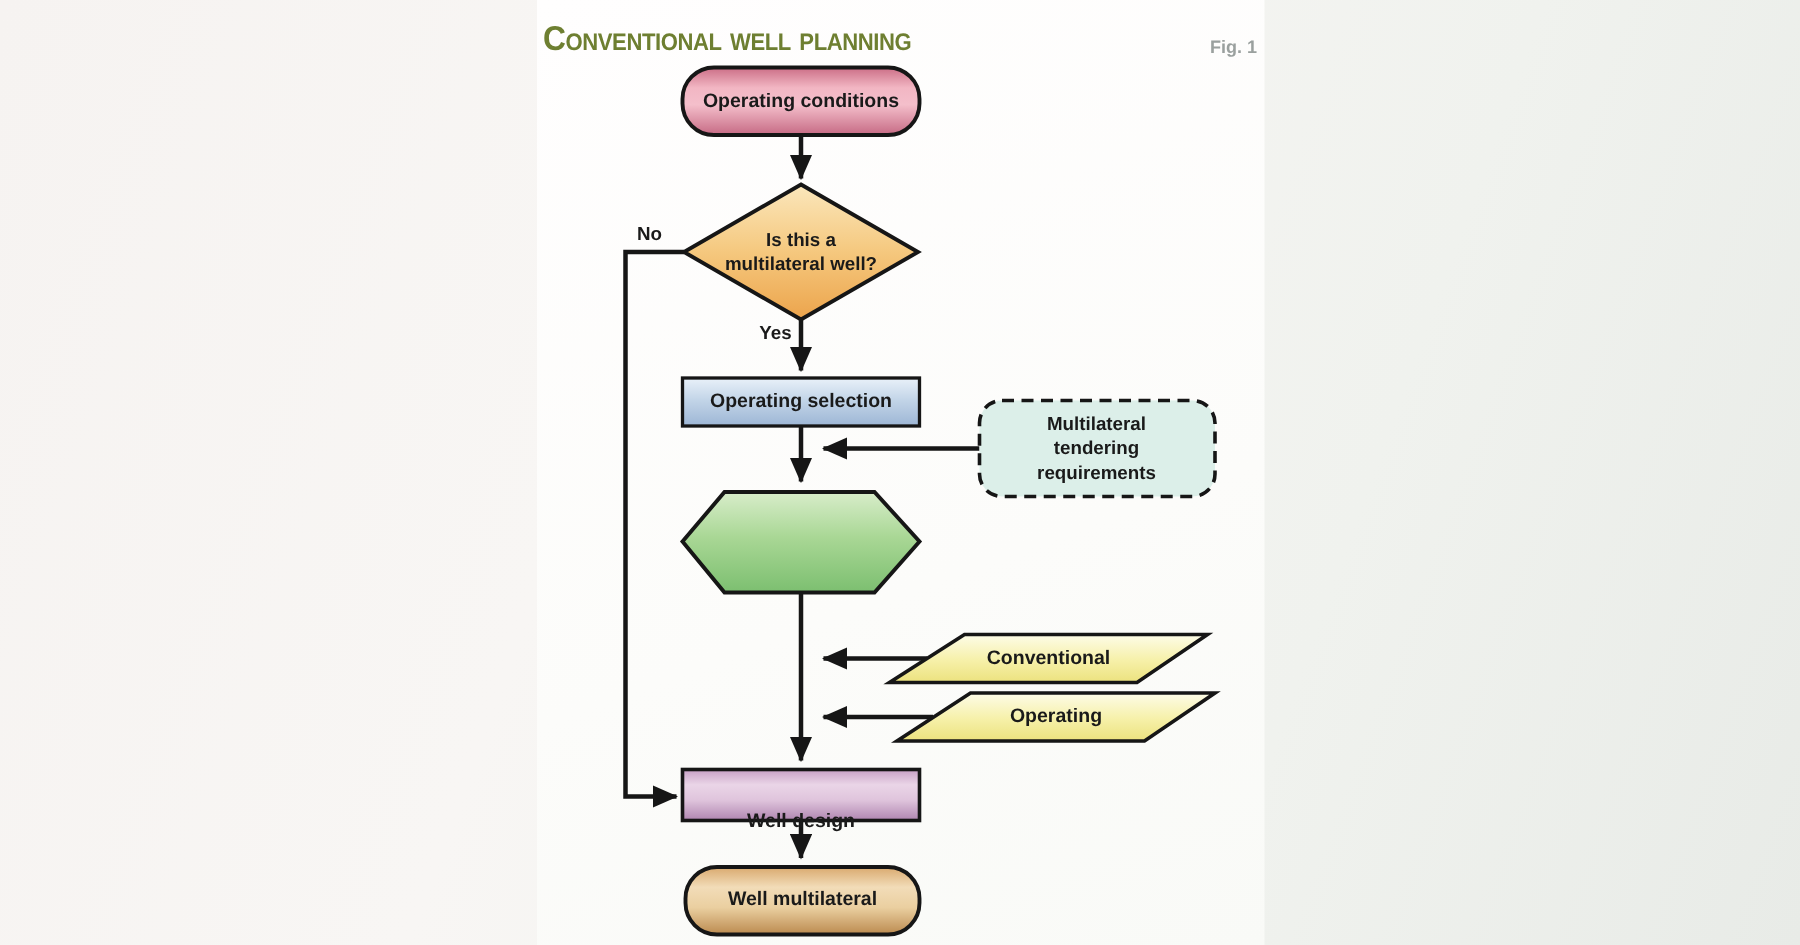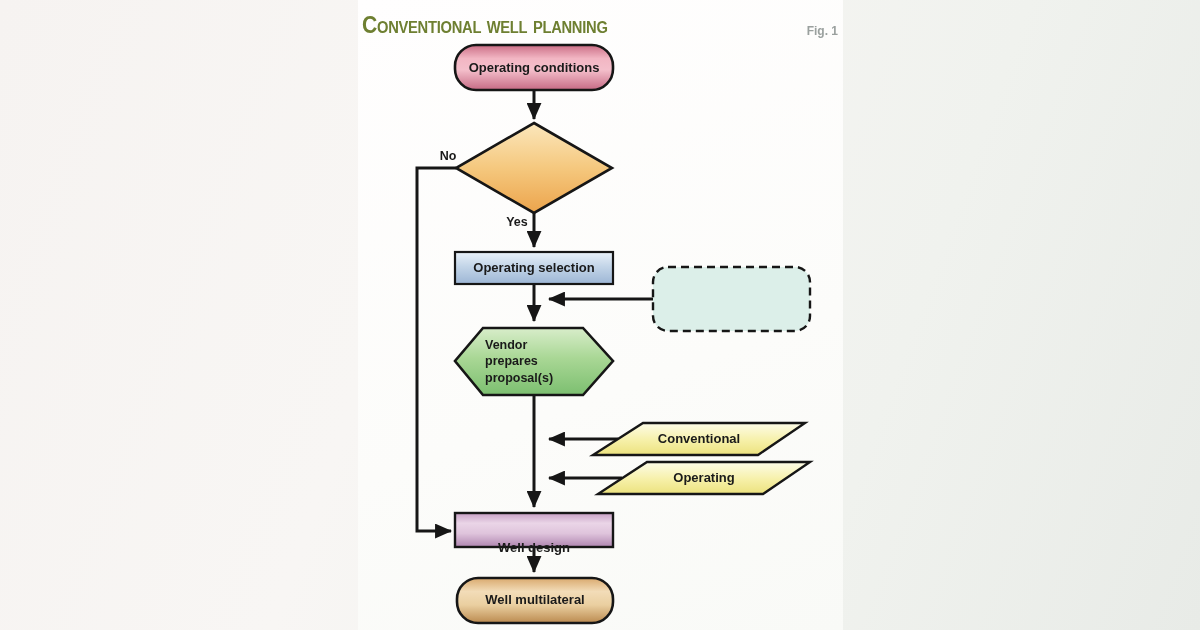--- a/index.html
+++ b/index.html
@@ -37,20 +37,21 @@
     white-space:nowrap;
     font-weight:bold;
   }
   .chart-svg{position:absolute;left:0;top:0;}
   .nlabel{
     position:absolute;
     transform:translate(-50%,-50%);
     font-size:13px;
     font-weight:bold;
     color:#1a1a1a;
+    text-align:center;
     white-space:nowrap;
     line-height:1.3;
   }
   .nlabel.multi{white-space:normal;font-size:12.5px;}
   .nlabel.small{font-size:12.5px;}
 </style>
 </head>
 <body>
 
 <div class="stage">
@@ -130,29 +131,30 @@
 
       <polygon points="289,462 452,462 405,494 240,494" fill="url(#gYellow)" stroke="#161616" stroke-width="2.4"></polygon>
 
       <rect x="97" y="513" width="158" height="34" fill="url(#gMauve)" stroke="#161616" stroke-width="2.4"></rect>
 
       <rect x="99" y="578" width="156" height="45" rx="21" ry="21" fill="url(#gTan)" stroke="#161616" stroke-width="2.6"></rect>
     </svg>
 
     <div class="nlabel" style="left:176px;top:68px">Operating conditions</div>
 
+    <div class="nlabel multi" style="left:176px;top:168px;width:104px">Is this a multilateral well?</div>
 
-    <div class="nlabel small" style="left:90px;top:156px">No</div>
+    <div class="nlabel small" style="left:75px;top:156px">No</div>
 
     <div class="nlabel small" style="left:159px;top:222px">Yes</div>
 
     <div class="nlabel" style="left:176px;top:268px">Operating selection</div>
 
+    <div class="nlabel multi" style="left:373px;top:299px;width:110px">Multilateral tendering requirements</div>
 
-    <div class="nlabel multi" style="left:176px;top:361px;width:98px">Vendor prepares proposal(s)</div>
 
     <div class="nlabel" style="left:341px;top:439px">Conventional</div>
 
     <div class="nlabel" style="left:346px;top:478px">Operating</div>
 
     <div class="nlabel" style="left:176px;top:548px">Well design</div>
 
     <div class="nlabel" style="left:177px;top:600px">Well multilateral</div>
 
   </div>

